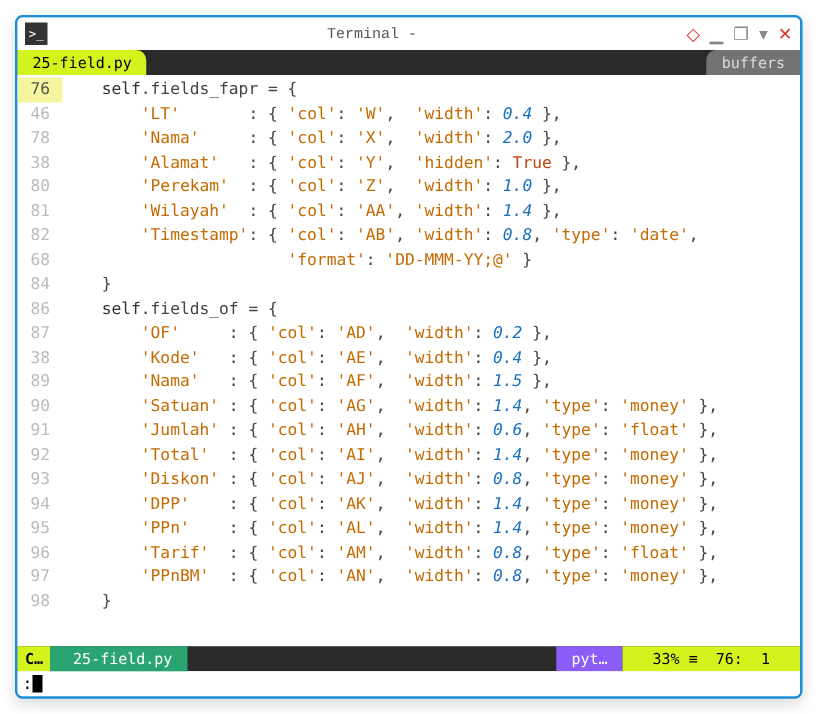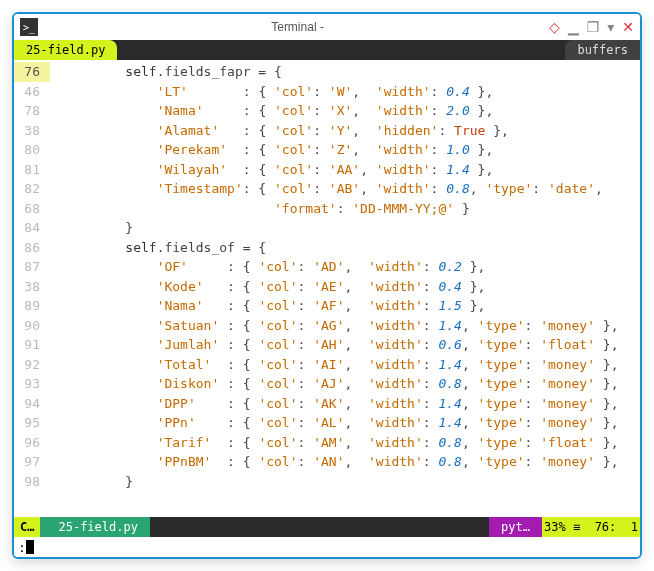--- a/index.html
+++ b/index.html
@@ -35,21 +35,21 @@
     background: #333;
     display: flex; align-items: center; justify-content: center;
     color: #fff;
     font-size: 10px;
     margin-right: 8px;
   }
   .title-text {
     flex: 1;
     text-align: center;
     color: #555;
-    font-family: Liberation Sans, sans-serif;
+    font-family: Liberation Mono, monospace;
     font-size: 12px;
   }
   .win-controls {
     display: flex;
     gap: 8px;
     align-items: center;
     color: #d33;
     font-family: sans-serif;
   }
   .win-ctrl { cursor: pointer; font-size: 14px; line-height: 1; }
@@ -64,21 +64,21 @@
     background: #d4f21c;
     color: #000;
     padding: 2px 12px;
     font-size: 12px;
     display: flex;
     align-items: center;
     border-top-right-radius: 8px;
   }
   .buffer-spacer { flex: 1; }
   .buffer-label {
-    background: #404040;
+    background: #737373;
     color: #ddd;
     padding: 1px 12px;
     font-size: 12px;
     display: flex;
     align-items: center;
     border-top-left-radius: 8px;
   }
   .editor {
     flex: 1;
     background: #fff;
@@ -92,21 +92,21 @@
   }
   .gutter {
     width: 36px;
     text-align: right;
     padding-right: 10px;
     color: #bbb;
     user-select: none;
     flex-shrink: 0;
   }
   .gutter.cur { background: #f5f5a0; color: #555; }
-  .code { color: #333; margin-left: 44px; }
+  .code { color: #333; }
   .s { color: #c46a00; } 
   .p { color: #444; } 
   .n { color: #1a6fbf; font-style: italic; } 
   .b { color: #c2410c; } 
   .self { color: #333; }
   .statusbar {
     height: 20px;
     background: #2a2a2a;
     display: flex;
     align-items: stretch;
@@ -122,29 +122,29 @@
   }
   .sb-file {
     background: #2aa572;
     color: #fff;
     padding: 0 12px 0 18px;
     display: flex; align-items: center;
     position: relative;
   }
   .sb-spacer { flex: 1; }
   .sb-ft {
-    background: #a21caf;
+    background: #8b5cf6;
     color: #fff;
     padding: 0 12px;
     display: flex; align-items: center;
   }
   .sb-pos {
     background: #d4f21c;
     color: #000;
-    padding: 0 2px;
+    padding: 0 24px;
     display: flex; align-items: center;
   }
   .cmdline {
     height: 20px;
     background: #fff;
     color: #000;
     display: flex;
     align-items: center;
     padding: 0 4px;
   }

